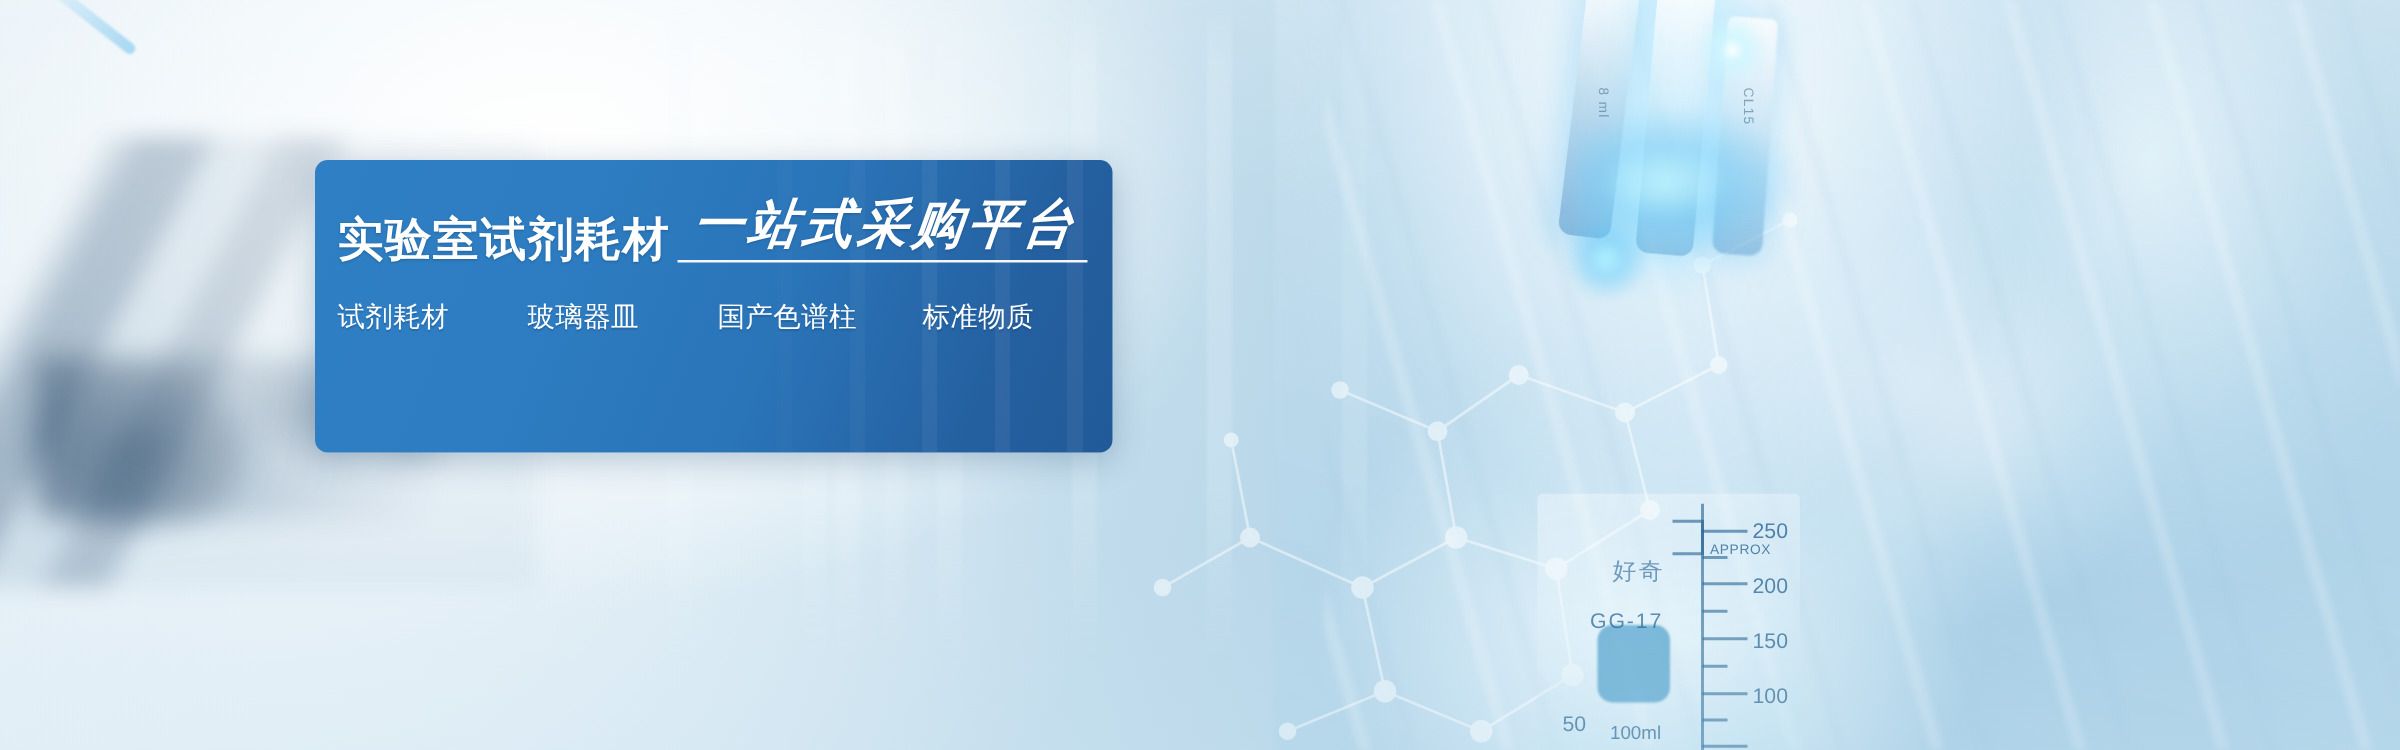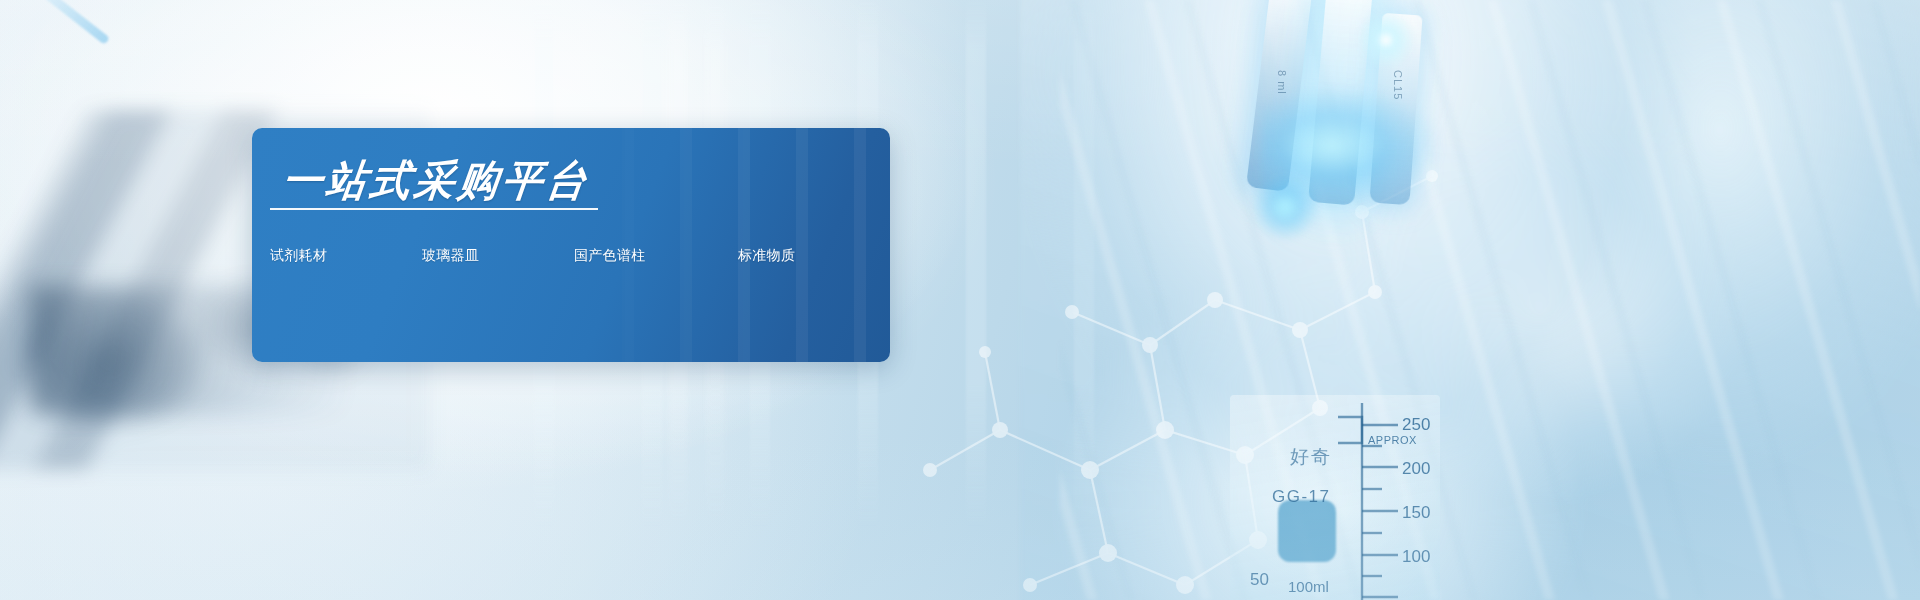--- a/index.html
+++ b/index.html
@@ -176,21 +176,21 @@
   }
   #headline-underline{
     position:absolute;left:0;right:-6px;bottom:0;height:2px;background:#ffffff;opacity:.95;
   }
 
   #links{margin-top:28px;}
   .link-row{display:flex;align-items:center;height:34px;}
   .cat-link{
     color:#ffffff;
     font-family:"DejaVu Sans","Liberation Sans",sans-serif;
-    font-size:14px;
+    font-size:22px;
     line-height:1;
     white-space:nowrap;
     text-decoration:none;
     letter-spacing:.3px;
     text-shadow:0 1px 1px rgba(12,48,84,.25);
   }
   .c1{width:152px;}
   .c2{width:152px;}
   .c3{width:152px;}
   .c4{width:auto;margin-left:12px;}
@@ -280,20 +280,21 @@
   <div class="beaker-text" style="left:1290px;top:444px;font-size:19px;letter-spacing:2px;opacity:.8;">好奇</div>
   <div class="beaker-text" style="left:1272px;top:487px;font-size:17px;letter-spacing:1.5px;">GG-17</div>
   <div class="beaker-text" style="left:1288px;top:578px;font-size:15px;">100ml</div>
 
   <div class="bg-layer" id="bg-haze"></div>
 
   <div id="panel">
     <div id="panel-inner">
 
       <div id="headline">
+        <span id="headline-main">实验室试剂耗材</span>
         <span id="headline-accent-wrap">
           <span id="headline-accent">一站式采购平台</span>
           <span id="headline-underline"></span>
         </span>
       </div>
 
       <div id="links">
 
         <div class="link-row">
           <a class="cat-link c1" href="#">试剂耗材</a>

